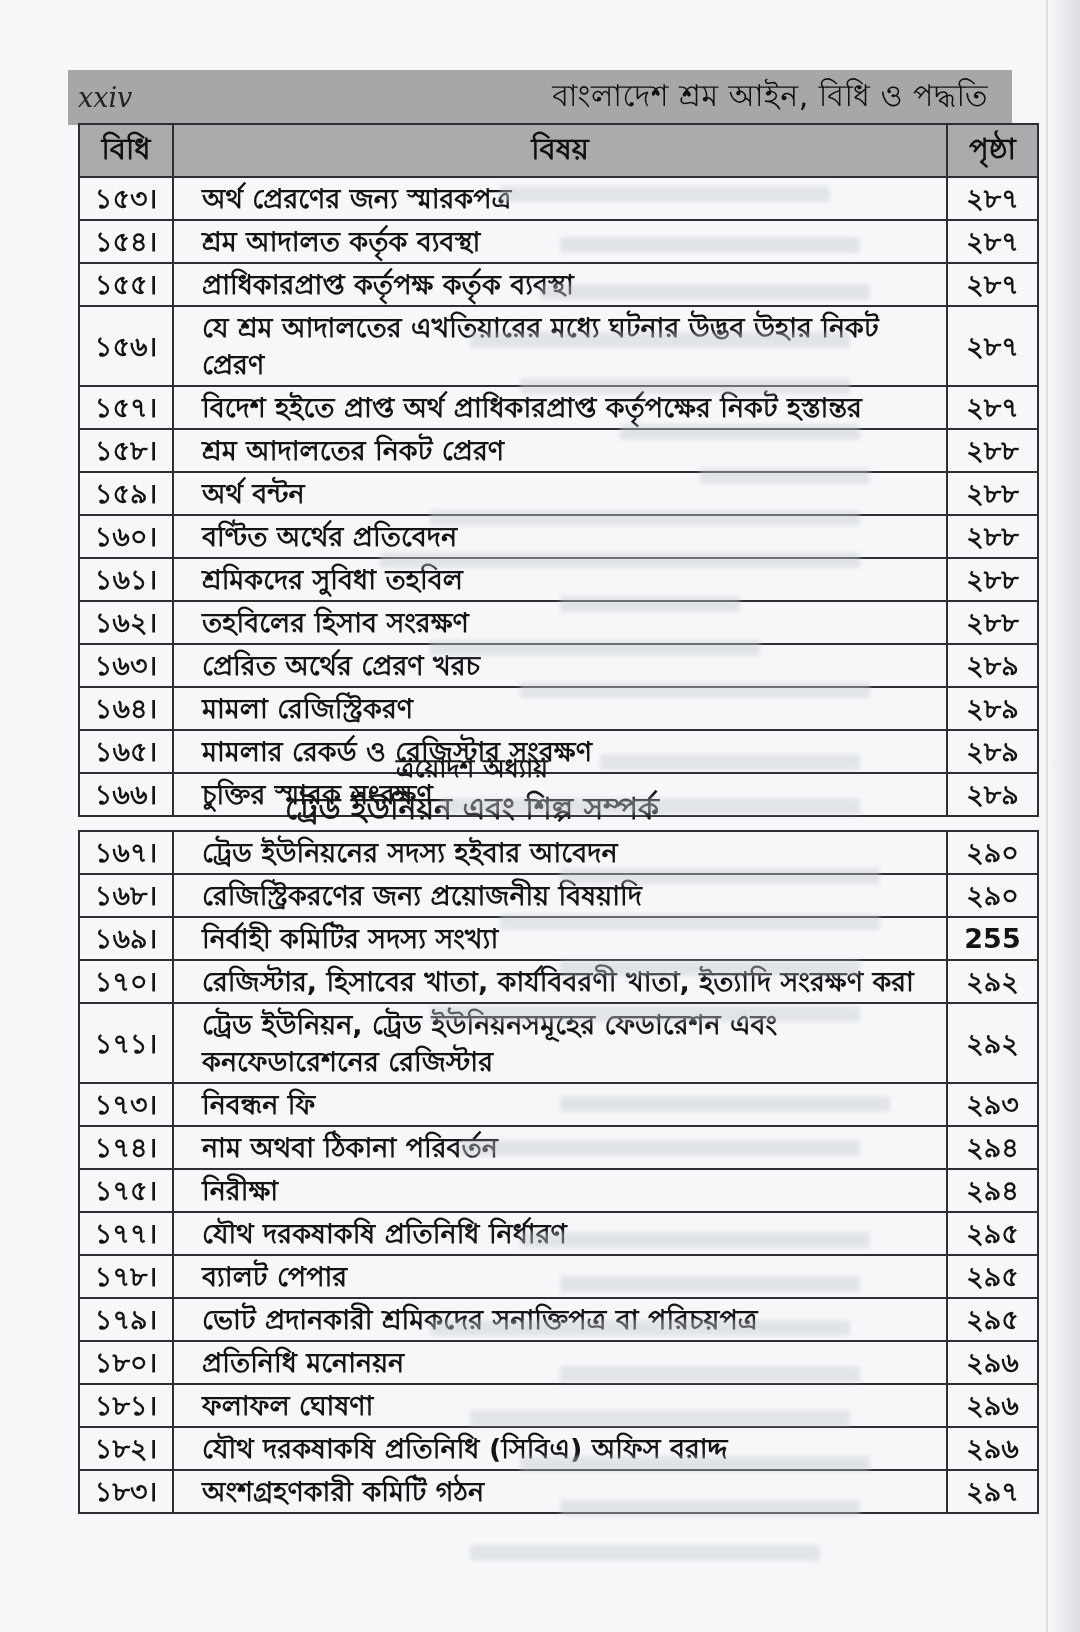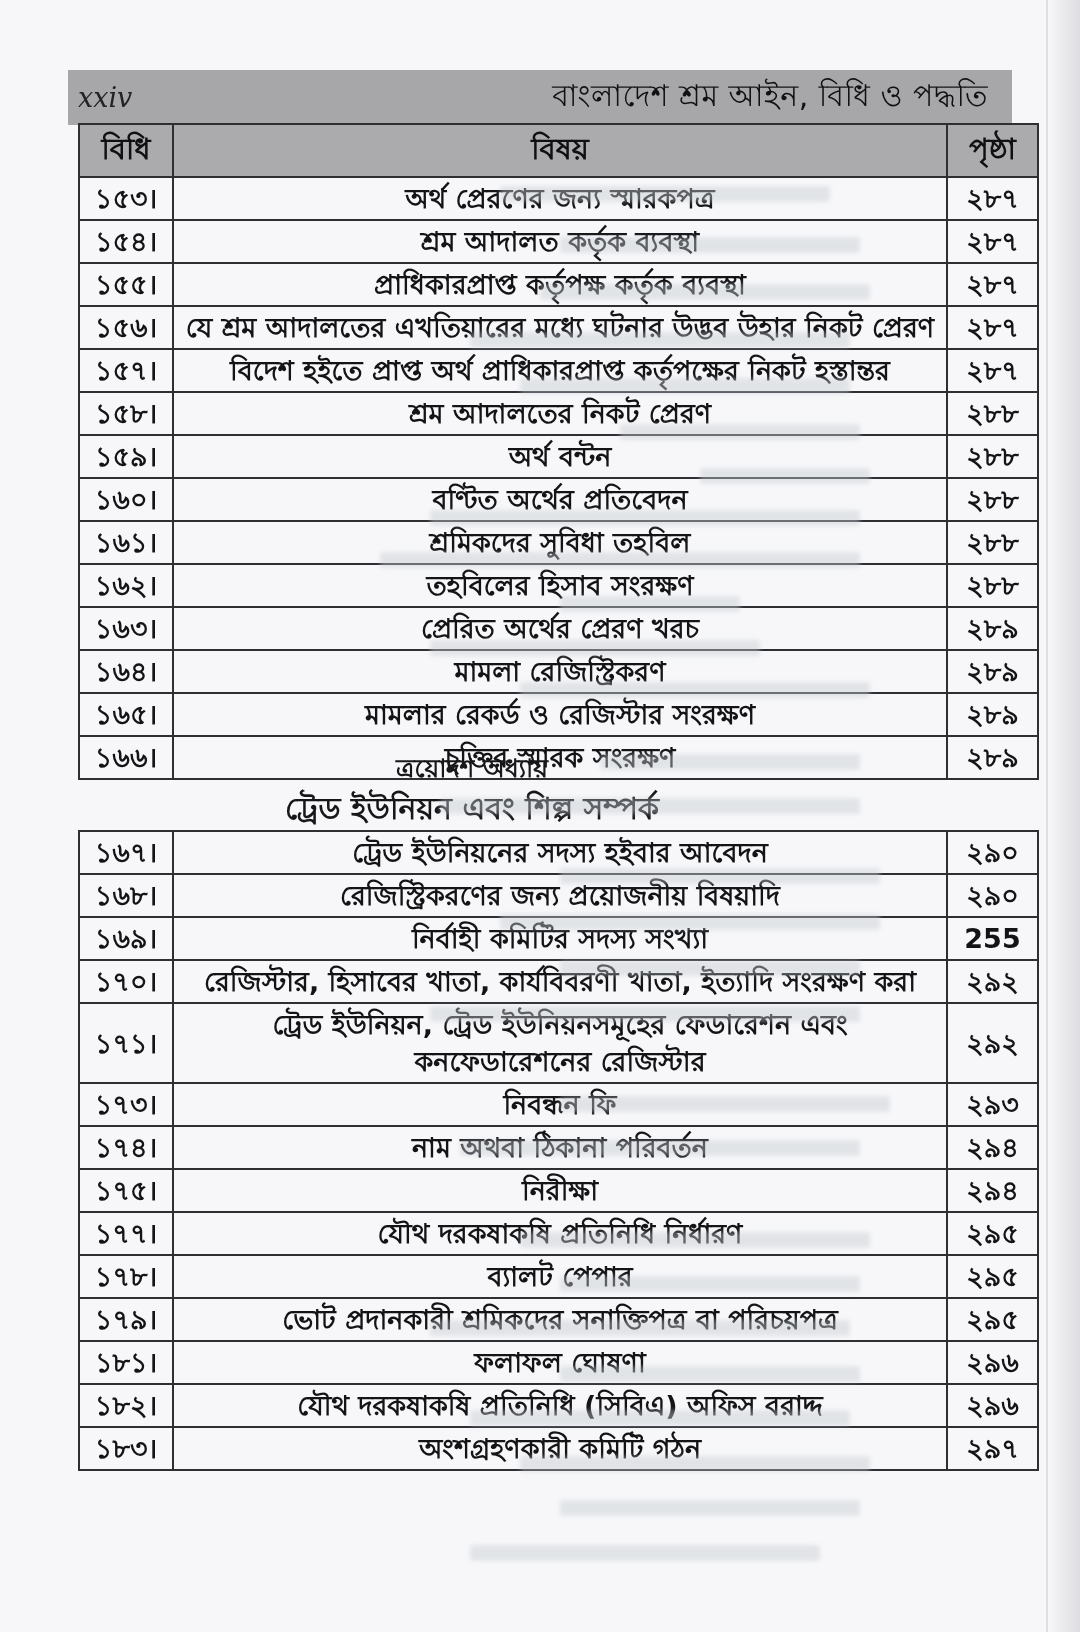--- a/index.html
+++ b/index.html
@@ -47,21 +47,21 @@
     font-size: 29px; font-weight: 700; text-align: center;
     color: #101013;
   }
   #toc-table-1 td { height: 41px; }
   #toc-table-2 td { height: 42px; }
   table.toc td {
     font-size: 27px; font-weight: 700; line-height: 37px;
     vertical-align: middle; color: #141417;
   }
   td.rule { text-align: center; padding: 0 8px; }
-  td.subj { text-align: center; padding: 2px 8px; }
+  td.subj { text-align: left; padding: 2px 28px; }
   td.page { text-align: center; padding: 0 2px; }
   
   .chapter {
     position: absolute; left: 62px; top: 750px; width: 820px;
     text-align: center;
   }
   .chapter .l1 { font-size: 25px; font-weight: 700; line-height: 38px; }
   .chapter .l2 { font-size: 30px; font-weight: 700; line-height: 42px; }
   
   .ghost {
@@ -261,20 +261,25 @@
         <td class="subj">ব্যালট পেপার</td>
         <td class="page">২৯৫</td>
       </tr>
 
       <tr>
         <td class="rule">১৭৯।</td>
         <td class="subj">ভোট প্রদানকারী শ্রমিকদের সনাক্তিপত্র বা পরিচয়পত্র</td>
         <td class="page">২৯৫</td>
       </tr>
 
+      <tr>
+        <td class="rule">১৮০।</td>
+        <td class="subj">প্রতিনিধি মনোনয়ন</td>
+        <td class="page">২৯৬</td>
+      </tr>
 
       <tr>
         <td class="rule">১৮১।</td>
         <td class="subj">ফলাফল ঘোষণা</td>
         <td class="page">২৯৬</td>
       </tr>
 
       <tr>
         <td class="rule">১৮২।</td>
         <td class="subj">যৌথ দরকষাকষি প্রতিনিধি (সিবিএ) অফিস বরাদ্দ</td>

